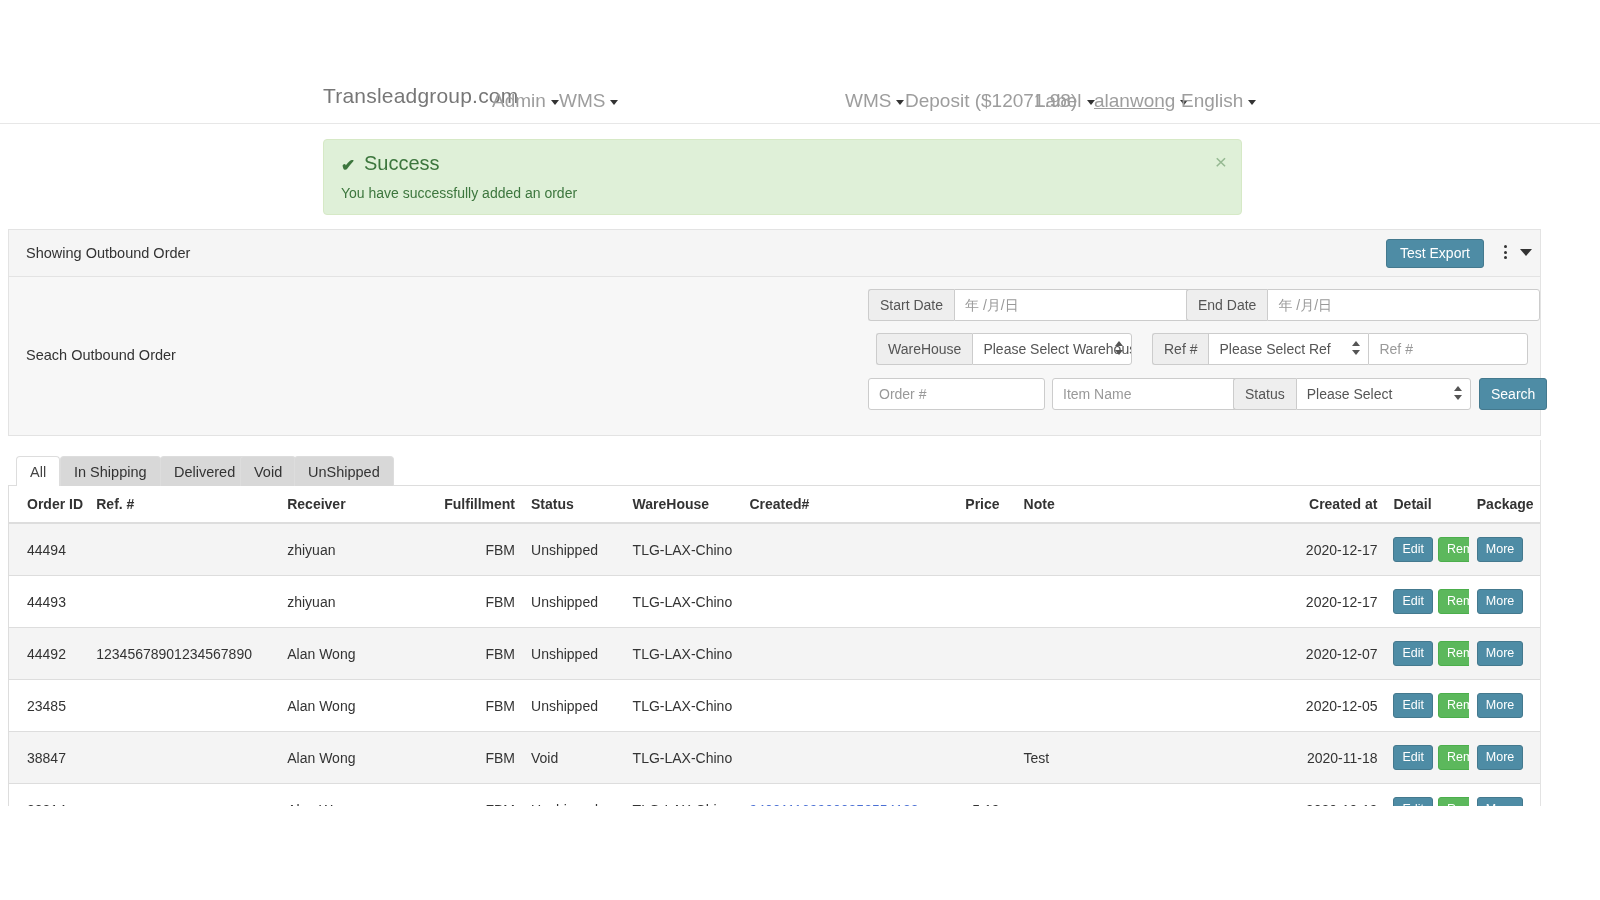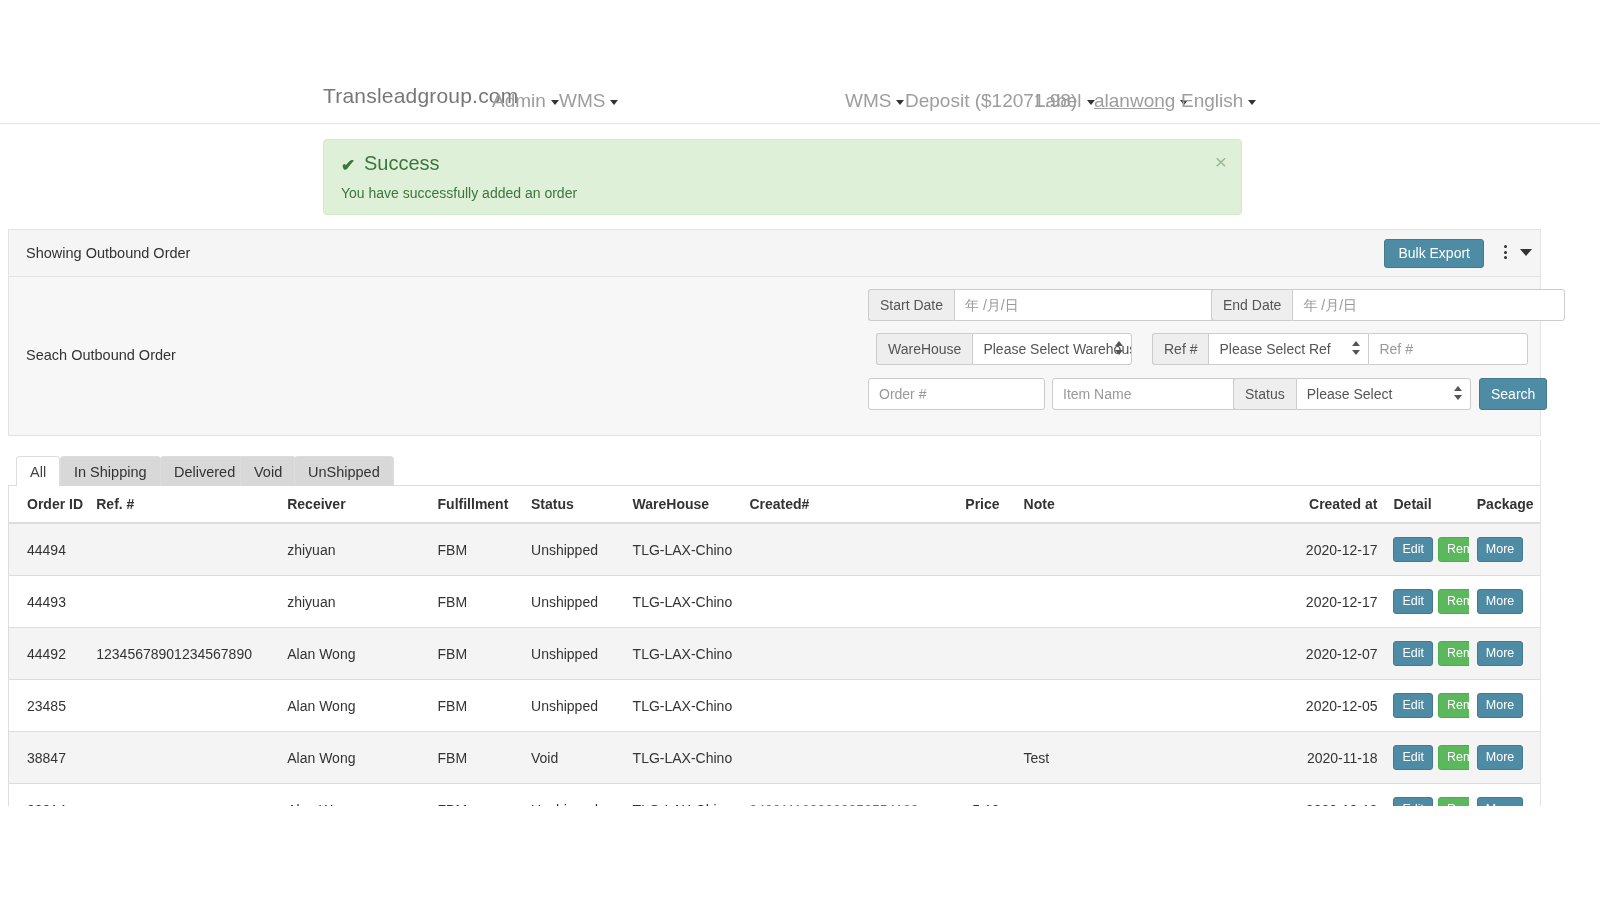--- a/index.html
+++ b/index.html
@@ -161,21 +161,21 @@
     width: 0; height: 0;
     border-left: 4px solid transparent;
     border-right: 4px solid transparent;
   }
   .sel .arrows::before { top: 1px; border-bottom: 5px solid #555; }
   .sel .arrows::after { bottom: 3px; border-top: 5px solid #555; }
 
   
   #grp-start { left: 868px; top: 289px; }
   #grp-start .fld { width: 273px; }
-  #grp-end   { left: 1211px; top: 289px; }
+  #grp-end   { left: 1186px; top: 289px; }
   #grp-end .fld  { width: 273px; }
   
   #grp-wh { left: 876px; top: 333px; }
   #grp-wh .sel { width: 160px; border-radius: 0 3px 3px 0; }
   #grp-ref { left: 1152px; top: 333px; }
   #grp-ref .sel { width: 160px; border-radius: 0; border-right: none;}
   #grp-ref .fld { width: 160px; }
   
   #grp-order { left: 868px; top: 378px; }
   #grp-order .fld { width: 177px; }
@@ -245,21 +245,21 @@
     border-top: 1px solid #dddddd;
     white-space: nowrap;
     overflow: hidden;
   }
   tbody tr:nth-child(odd) td { background: #f4f4f4; }
   tbody tr:nth-child(even) td { background: #ffffff; }
 
   .c-id { width: 78px; padding-left: 18px !important; }
   .c-ref { width: 188px; }
   .c-recv { width: 148px; }
-  .c-ful { width: 92px; }
+  .c-ful { width: 92px; text-align: right; }
   .c-stat { width: 100px; }
   .c-wh { width: 115px; }
   .c-track { width: 200px; }
   .c-price { width: 62px; text-align: right; }
   .c-note { width: 270px; padding-left: 16px !important; }
   .c-created { width: 102px; text-align: right; }
   .c-detail { width: 82px; }
   .c-pkg { width: 70px; }
 
   td.c-track a { color: #4a6fd4; text-decoration: none; }
@@ -315,21 +315,21 @@
 
 <div id="alert">
   <span id="alert-check">✔</span>
   <span id="alert-title-text">Success</span>
   <div id="alert-msg">You have successfully added an order</div>
   <div id="alert-close">×</div>
 </div>
 
 <div id="panel-head">
   <div id="panel-head-title">Showing Outbound Order</div>
-  <div id="bulk-export">Bulk Export</div>
+  <div id="bulk-export">Test Export</div>
   <div id="kebab">
       <i></i>
       <i></i>
       <i></i>
     </div>
   <div id="head-caret"></div>
 </div>
 
 <div id="panel-body">
   <div id="search-label">Seach Outbound Order</div>

